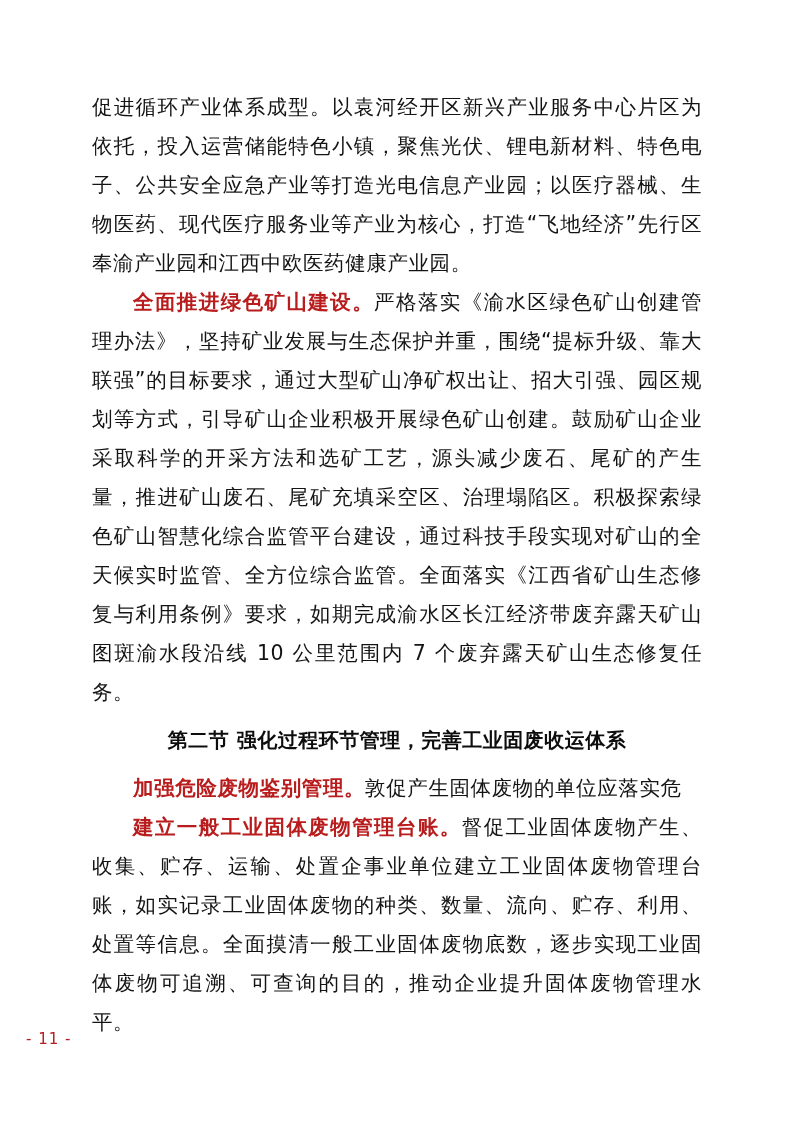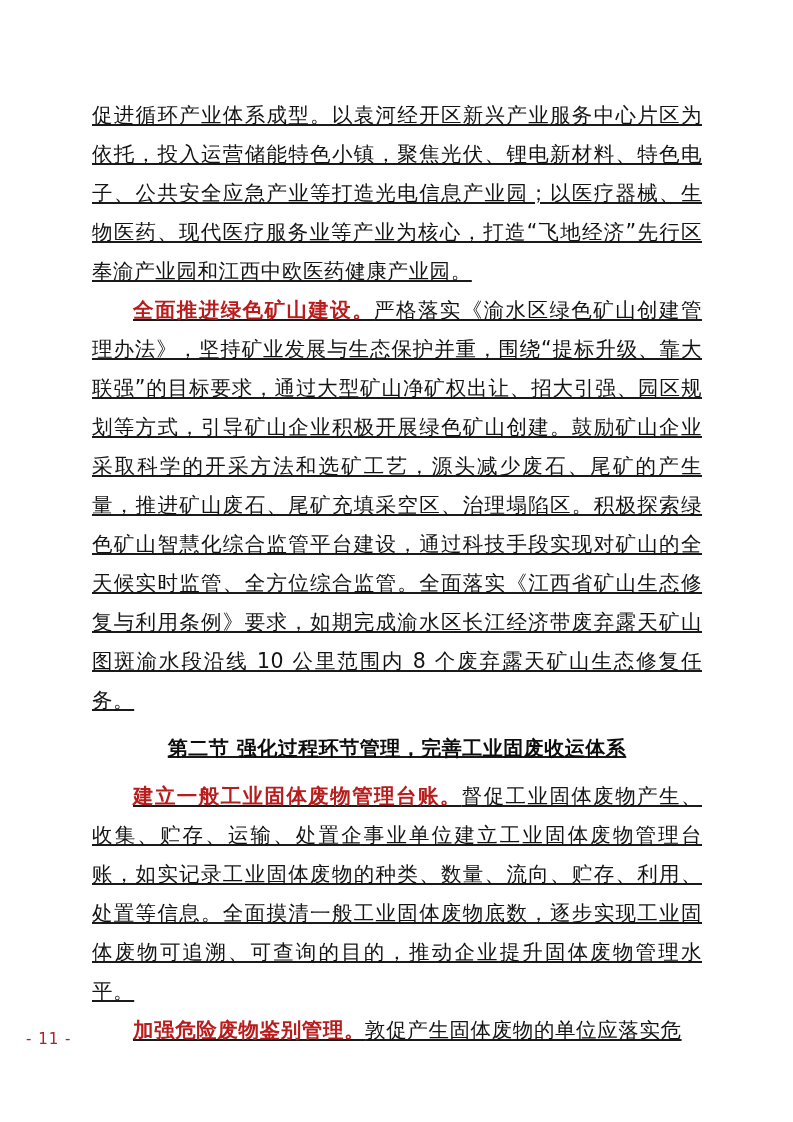--- a/index.html
+++ b/index.html
@@ -19,23 +19,22 @@
     position: absolute;
     left: 0;
     top: 0;
     width: 793px;
     height: 1122px;
     background: #ffffff;
   }
   .content {
     position: absolute;
     left: 92px;
-    top: 96px;
+    top: 88px;
     width: 610px;
-    text-decoration: underline;
   }
   .para {
     font-size: 20.5px;
     line-height: 39px;
     letter-spacing: 0.6px;
     text-align: justify;
     text-justify: inter-ideograph;
     margin: 0 0 0 0;
     color: #141414;
   }
@@ -67,24 +66,24 @@
   }
 </style>
 </head>
 <body>
 
 <div class="page">
   <div class="content">
 
     <p class="para">促进循环产业体系成型。以袁河经开区新兴产业服务中心片区为依托，投入运营储能特色小镇，聚焦光伏、锂电新材料、特色电子、公共安全应急产业等打造光电信息产业园；以医疗器械、生物医药、现代医疗服务业等产业为核心，打造“飞地经济”先行区奉渝产业园和江西中欧医药健康产业园。</p>
 
-    <p class="para indent"><span class="lead">全面推进绿色矿山建设。</span><span>严格落实《渝水区绿色矿山创建管理办法》，坚持矿业发展与生态保护并重，围绕“提标升级、靠大联强”的目标要求，通过大型矿山净矿权出让、招大引强、园区规划等方式，引导矿山企业积极开展绿色矿山创建。鼓励矿山企业采取科学的开采方法和选矿工艺，源头减少废石、尾矿的产生量，推进矿山废石、尾矿充填采空区、治理塌陷区。积极探索绿色矿山智慧化综合监管平台建设，通过科技手段实现对矿山的全天候实时监管、全方位综合监管。全面落实《江西省矿山生态修复与利用条例》要求，如期完成渝水区长江经济带废弃露天矿山图斑渝水段沿线 10 公里范围内 8 个废弃露天矿山生态修复任务。</span></p>
+    <p class="para indent"><span class="lead">全面推进绿色矿山建设。</span><span>严格落实《渝水区绿色矿山创建管理办法》，坚持矿业发展与生态保护并重，围绕“提标升级、靠大联强”的目标要求，通过大型矿山净矿权出让、招大引强、园区规划等方式，引导矿山企业积极开展绿色矿山创建。鼓励矿山企业采取科学的开采方法和选矿工艺，源头减少废石、尾矿的产生量，推进矿山废石、尾矿充填采空区、治理塌陷区。积极探索绿色矿山智慧化综合监管平台建设，通过科技手段实现对矿山的全天候实时监管、全方位综合监管。全面落实《江西省矿山生态修复与利用条例》要求，如期完成渝水区长江经济带废弃露天矿山图斑渝水段沿线 10 公里范围内 7 个废弃露天矿山生态修复任务。</span></p>
 
     <h2 class="section-title">第二节 强化过程环节管理，完善工业固废收运体系</h2>
 
+    <p class="para indent"><span class="lead">加强危险废物鉴别管理。</span><span>敦促产生固体废物的单位应落实危</span></p>
+
     <p class="para indent"><span class="lead">建立一般工业固体废物管理台账。</span><span>督促工业固体废物产生、收集、贮存、运输、处置企事业单位建立工业固体废物管理台账，如实记录工业固体废物的种类、数量、流向、贮存、利用、处置等信息。全面摸清一般工业固体废物底数，逐步实现工业固体废物可追溯、可查询的目的，推动企业提升固体废物管理水平。</span></p>
-
-    <p class="para indent"><span class="lead">加强危险废物鉴别管理。</span><span>敦促产生固体废物的单位应落实危</span></p>
 
   </div>
 
   <div class="footer">- 11 -</div>
 </div>
 
 </body></html>

